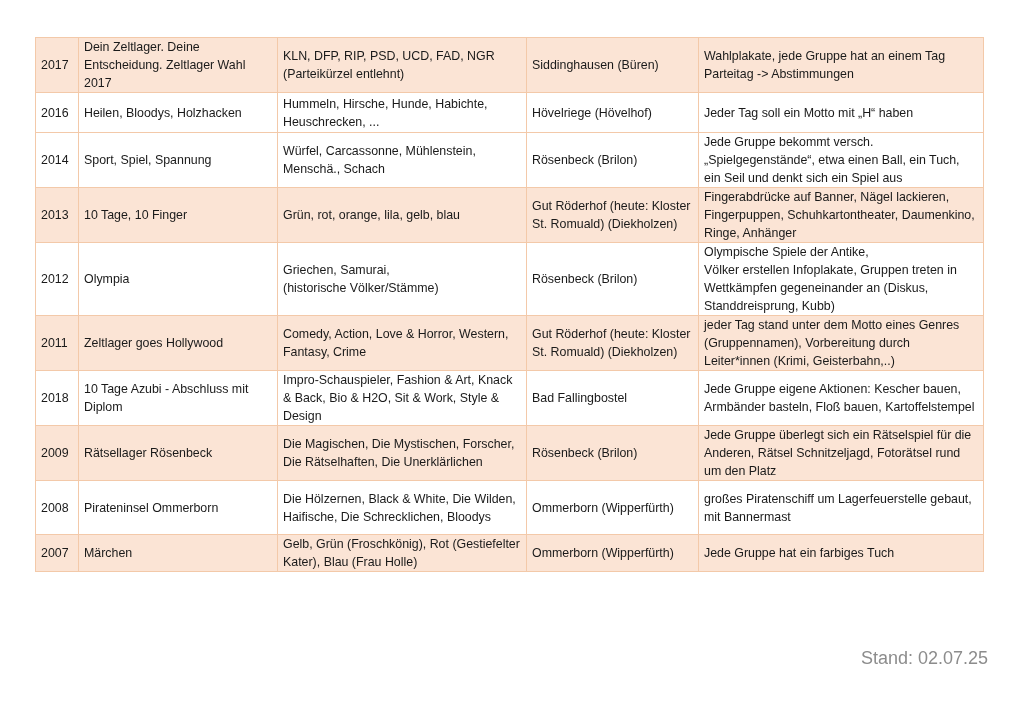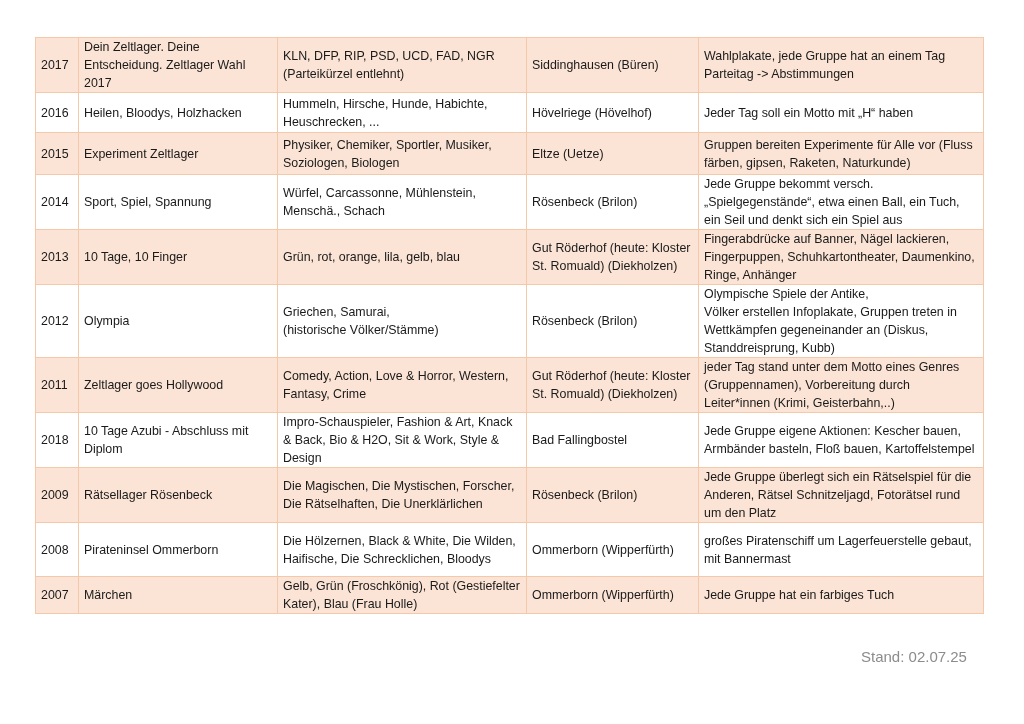--- a/index.html
+++ b/index.html
@@ -9,21 +9,21 @@
       border-collapse: collapse; table-layout: fixed; font-size: 12.4px; line-height: 18px; }
     table.camps td { border: 1px solid #f3c9a9; padding: 0 5px; vertical-align: middle; }
     table.camps tr.shaded td { background: #fbe4d5; }
     table.camps tr.plain td { background: #ffffff; }
     td.year { text-align: left; padding: 0 2px; }
     col.c-year { width: 43px; }
     col.c-motto { width: 199px; }
     col.c-groups { width: 249px; }
     col.c-place { width: 172px; }
     col.c-notes { width: 285px; }
-    .stand { position: absolute; left: 861px; top: 648px; font-size: 15px; color: #8c8c8c; }
+    .stand { position: absolute; left: 861px; top: 648px; font-size: 18px; color: #8c8c8c; }
   </style>
 </head>
 <body>
 
 <table class="camps">
   <colgroup>
     <col class="c-year">
       <col class="c-motto">
       <col class="c-groups">
       <col class="c-place">
@@ -36,27 +36,20 @@
         <td>KLN, DFP, RIP, PSD, UCD, FAD, NGR (Parteikürzel entlehnt)</td>
         <td>Siddinghausen (Büren)</td>
         <td>Wahlplakate, jede Gruppe hat an einem Tag Parteitag -&gt; Abstimmungen</td>
       </tr>
       <tr class="plain" style="height: 40px;">
         <td class="year">2016</td>
         <td>Heilen, Bloodys, Holzhacken</td>
         <td>Hummeln, Hirsche, Hunde, Habichte, Heuschrecken, ...</td>
         <td>Hövelriege (Hövelhof)</td>
         <td>Jeder Tag soll ein Motto mit „H“ haben</td>
-      </tr>
-      <tr class="shaded" style="height: 42px;">
-        <td class="year">2015</td>
-        <td>Experiment Zeltlager</td>
-        <td>Physiker, Chemiker, Sportler, Musiker, Soziologen, Biologen</td>
-        <td>Eltze (Uetze)</td>
-        <td>Gruppen bereiten Experimente für Alle vor (Fluss färben, gipsen, Raketen, Naturkunde)</td>
       </tr>
       <tr class="plain" style="height: 54px;">
         <td class="year">2014</td>
         <td>Sport, Spiel, Spannung</td>
         <td>Würfel, Carcassonne, Mühlenstein, Menschä., Schach</td>
         <td>Rösenbeck (Brilon)</td>
         <td>Jede Gruppe bekommt versch. „Spielgegenstände“, etwa einen Ball, ein Tuch, ein Seil und denkt sich ein Spiel aus</td>
       </tr>
       <tr class="shaded" style="height: 54px;">
         <td class="year">2013</td>

